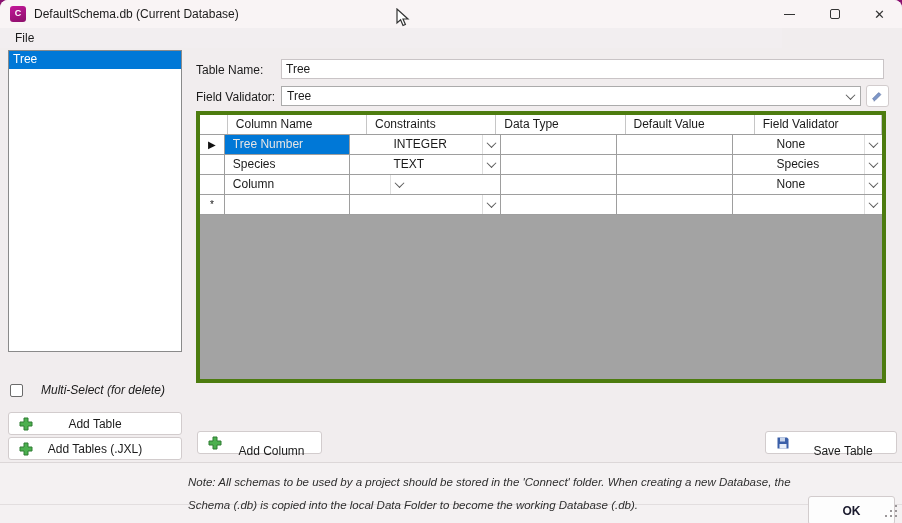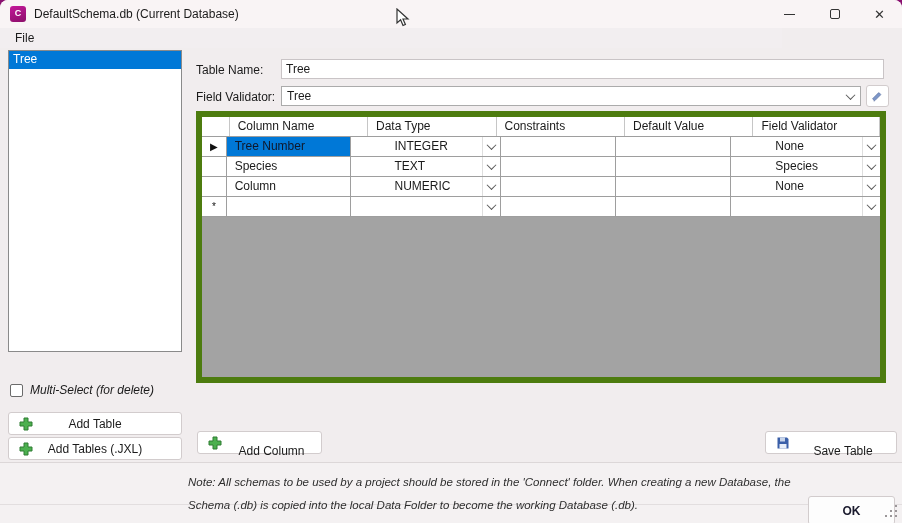--- a/index.html
+++ b/index.html
@@ -23,21 +23,21 @@
   .glyph-max { width:10px; height:10px; border:1px solid #333; border-radius:2px; display:block; }
   .glyph-close { font-size:13px; line-height:13px; }
   
   .menubar { position:absolute; left:0; top:28px; width:782px; height:20px; background:#f2eef0; }
   .menu-item { position:absolute; left:8px; top:1px; padding:2px 7px; font-size:12px; color:#1b1b1b; }
   
   .listbox { position:absolute; left:8px; top:50px; width:174px; height:302px; background:#fff; border:1px solid #8a8a8a; }
   .list-item-sel { height:18px; background:#0078d7; color:#fff; font-size:12px; line-height:17px; padding-left:4px; }
   .chk-row { position:absolute; left:10px; top:383px; display:flex; align-items:center; }
   .checkbox { width:13px; height:13px; background:#fff; border:1px solid #6b6b6b; border-radius:2px; }
-  .chk-label { margin-left:7px; font-size:12px; font-style:italic; color:#1b1b1b; }
+  .chk-label { margin-left:18px; font-size:12px; font-style:italic; color:#1b1b1b; }
   .side-btn {
     position:absolute; left:8px; width:174px; height:23px; background:#fff;
     border:1px solid #d2cccd; border-radius:3px; display:flex; align-items:center; font-size:12px; color:#1b1b1b;
   }
   .side-btn .lbl { flex:1; text-align:center; }
   .btn-icon { position:absolute; left:10px; top:4px; width:14px; height:14px; }
   .schema-link {
     position:absolute; left:8px; top:489px; font-size:12px; font-style:italic;
     color:#2424c8; text-decoration:underline;
   }
@@ -55,33 +55,33 @@
   .chev { width:19px; height:100%; display:flex; align-items:center; justify-content:center; }
   .chev::after {
     content:""; width:6px; height:6px; border-right:1.4px solid #5a5a5a; border-bottom:1.4px solid #5a5a5a;
     transform:rotate(45deg) translate(-1px,-1px);
   }
   .pencil-btn {
     position:absolute; left:866px; top:85px; width:23px; height:22px; background:#fff;
     border:1px solid #d2cccd; border-radius:3px; display:flex; align-items:center; justify-content:center;
   }
   
-  .grid { position:absolute; left:196px; top:111px; width:690px; height:272px; border:6px solid #4d7c0f; background:#a3a3a3; }
+  .grid { position:absolute; left:196px; top:111px; width:690px; height:272px; border:4px solid #4d7c0f; background:#a3a3a3; }
   .grow { display:flex; height:20px; background:#fff; border-bottom:1px solid #9e9e9e; }
   .gcell { height:100%; border-right:1px solid #9e9e9e; font-size:12px; line-height:19px; color:#1b1b1b; padding-left:8px; overflow:hidden; white-space:nowrap; }
   .c0 { width:28px; padding-left:0; text-align:center; }
   .c1 { width:140px; }
   .c2, .c3, .c4 { width:130px; }
   .c5 { width:128px; border-right:none; }
   .hdr .gcell { border-right:1px solid #c6c6c6; }
   .hdr { border-bottom:1px solid #9e9e9e; }
   .combocell { display:flex; padding-left:4px;margin-left:36px; }
   .combocell .val { flex:1; padding-left:4px; }
   .combocell .chev { width:18px; border-left:1px solid #dedede; }
-  .sel-cell { background:#0078d7; color:#0f172a; }
+  .sel-cell { background:#0078d7; color:#e5e5e5; }
   .row-ind { font-size:10px; line-height:20px; color:#111; }
   
   .action-btn {
     position:absolute; height:23px; background:#fff; border:1px solid #d2cccd; border-radius:3px;
     display:flex; align-items:center; font-size:12px; color:#1b1b1b;
   }
   .action-btn .lbl { flex:1; text-align:center;margin-top:16px; }
   .divider { position:absolute; left:0; top:462px; width:902px; height:1px; background:#dcd7d8; }
   .divider2 { position:absolute; left:0; top:504px; width:902px; height:1px; background:#e2dedf; }
   .note-panel { position:absolute; left:0; top:463px; width:902px; height:60px; background:#f4f1f2; }
@@ -166,22 +166,22 @@
     <svg width="14" height="14" viewBox="0 0 14 14">
       <path d="M3 11 L2.4 12.6 L4 12 Z" fill="#9aa7bd"></path>
       <rect x="4.2" y="3.2" width="3" height="9" rx="0.5" transform="rotate(45 5.7 7.7)" fill="#7d96c8" stroke="#5a719f" stroke-width="0.6"></rect>
     </svg>
   </div>
 
   <div class="grid">
     <div class="grow hdr">
       <div class="gcell c0"></div>
       <div class="gcell c1">Column Name</div>
+      <div class="gcell c3">Constraints</div>
       <div class="gcell c2">Data Type</div>
-      <div class="gcell c3">Constraints</div>
       <div class="gcell c4">Default Value</div>
       <div class="gcell c5">Field Validator</div>
     </div>
 
     <div class="grow">
       <div class="gcell c0 row-ind">▶</div>
       <div class="gcell c1 sel-cell">Tree Number</div>
       <div class="gcell c2 combocell">
         <span class="val">INTEGER</span>
         <span class="chev"></span>
@@ -206,21 +206,20 @@
       <div class="gcell c5 combocell">
         <span class="val">Species</span>
         <span class="chev"></span>
       </div>
     </div>
 
     <div class="grow">
       <div class="gcell c0 row-ind"></div>
       <div class="gcell c1">Column</div>
       <div class="gcell c2 combocell">
-        <span class="val">NUMERIC</span>
         <span class="chev"></span>
       </div>
       <div class="gcell c3"></div>
       <div class="gcell c4"></div>
       <div class="gcell c5 combocell">
         <span class="val">None</span>
         <span class="chev"></span>
       </div>
     </div>
 

